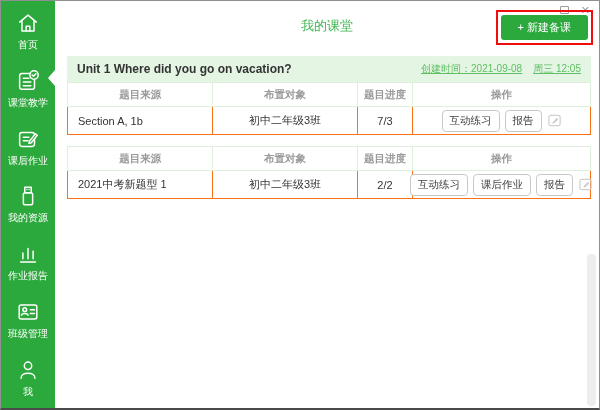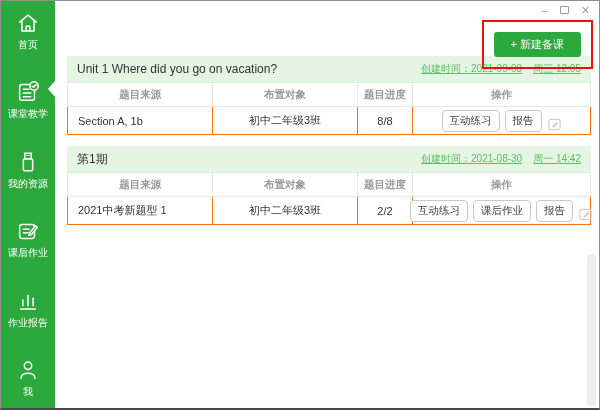--- a/index.html
+++ b/index.html
@@ -45,50 +45,50 @@
   }
   .win-controls {
     position:absolute; top:3px; right:9px;
     display:flex; align-items:center; gap:12px;
     color:#9b9b9b; font-size:11px;
   }
   .ctrl { cursor:pointer; line-height:12px; }
   .ctrl-box { width:9px; height:8px; border:1px solid #9b9b9b; border-radius:1px; display:inline-block; }
 
   .annotation {
-    position:absolute; top:19px; right:6px;
-    border:2px solid #f20d0d; padding:10px; background:transparent;
+    position:absolute; top:9px; right:6px;
+    border:2px solid #f20d0d; padding:3px; background:transparent;
   }
   .new-btn {
     display:block; background:#2ca93c; color:#fff; border:none;
     border-radius:3px; font-size:11px; padding:5px 17px; cursor:pointer;
     font-family:inherit; white-space:nowrap;
   }
 
   
   .card { margin:0 8px 11px 12px; }
   .card-header {
     background:#e4f5e4; height:26px; padding:0 10px;
     display:flex; justify-content:space-between; align-items:center;
   }
-  .card-title { font-size:12px; font-weight:normal; color:#333; }
+  .card-title { font-size:12px; font-weight:bold; color:#333; }
   .card-created { font-size:10px; color:#5fbf63; white-space:nowrap;text-decoration:underline; }
   .card-created .wk { margin-left:11px; }
 
   table.sheet { width:100%; border-collapse:collapse; table-layout:fixed; }
   .sheet th {
     border:1px solid #dcf0dc; height:24px;
     font-weight:700; font-size:10.5px; color:#9a9a9a; text-align:center;
   }
   .sheet td {
     border:1px solid #f97316; height:28px;
     font-size:11px; color:#333; text-align:center;
   }
   .sheet td.src { text-align:left; padding-left:10px; }
-  .cell-actions { display:flex; align-items:flex-end; justify-content:center; gap:5px; }
+  .cell-actions { display:flex; align-items:center; justify-content:center; gap:5px; }
   .act-btn {
     background:#fff; border:1px solid #c9c9c9; border-radius:4px;
     font-size:10.5px; color:#404040; padding:3px 7px; cursor:pointer;
     font-family:inherit; white-space:nowrap;
   }
   .doc-ic { width:15px; height:15px; display:inline-block; }
   .doc-ic svg { width:15px; height:15px; display:block; }
 
   .scrollbar {
     position:absolute; right:3px; top:253px; width:9px; height:152px;
@@ -122,51 +122,62 @@
           <path d="M18.5 7.5 l1.4 1.4 l2.6 -2.8"></path>
         </svg>
       </span>
       <span class="side-label">课堂教学</span>
       <div class="notch"></div>
     </div>
 
     <div class="side-item">
       <span class="icn">
         <svg viewBox="0 0 28 28" fill="none" stroke="#fff" stroke-width="1.6" stroke-linejoin="round" stroke-linecap="round">
+          <rect x="5" y="7" width="16" height="15" rx="2.5"></rect>
+          <path d="M9 12 h6 M9 16 h5"></path>
+          <path d="M15.5 16.5 L22 8.5 L24 10 L17.5 18 L15 18.6 Z" fill="#2ca93c"></path>
+        </svg>
+      </span>
+      <span class="side-label">课后作业</span>
+    </div>
+
+    <div class="side-item">
+      <span class="icn">
+        <svg viewBox="0 0 28 28" fill="none" stroke="#fff" stroke-width="1.6" stroke-linejoin="round" stroke-linecap="round">
           <rect x="10.5" y="4.5" width="7" height="6"></rect>
           <rect x="9" y="10.5" width="10" height="13" rx="2"></rect>
           <path d="M12.8 7 h0.02 M15.2 7 h0.02"></path>
         </svg>
       </span>
       <span class="side-label">我的资源</span>
-    </div>
-
-    <div class="side-item">
-      <span class="icn">
-        <svg viewBox="0 0 28 28" fill="none" stroke="#fff" stroke-width="1.6" stroke-linejoin="round" stroke-linecap="round">
-          <rect x="5" y="7" width="16" height="15" rx="2.5"></rect>
-          <path d="M9 12 h6 M9 16 h5"></path>
-          <path d="M15.5 16.5 L22 8.5 L24 10 L17.5 18 L15 18.6 Z" fill="#2ca93c"></path>
-        </svg>
-      </span>
-      <span class="side-label">课后作业</span>
     </div>
 
     <div class="side-item">
       <span class="icn">
         <svg viewBox="0 0 28 28" fill="none" stroke="#fff" stroke-width="1.6" stroke-linejoin="round" stroke-linecap="round">
           <path d="M8.5 19 V13"></path>
           <path d="M14 19 V8"></path>
           <path d="M19.5 19 V11"></path>
           <path d="M6 22.5 H22"></path>
         </svg>
       </span>
       <span class="side-label">作业报告</span>
     </div>
 
+    <div class="side-item">
+      <span class="icn">
+        <svg viewBox="0 0 28 28" fill="none" stroke="#fff" stroke-width="1.6" stroke-linejoin="round" stroke-linecap="round">
+          <rect x="4.5" y="6.5" width="19" height="15" rx="2"></rect>
+          <circle cx="10.5" cy="11.5" r="2"></circle>
+          <path d="M7 17.5 c0 -2.6 7 -2.6 7 0"></path>
+          <path d="M16.5 11.5 h4.5 M16.5 15.5 h4.5"></path>
+        </svg>
+      </span>
+      <span class="side-label">班级管理</span>
+    </div>
 
     <div class="side-item">
       <span class="icn">
         <svg viewBox="0 0 28 28" fill="none" stroke="#fff" stroke-width="1.6" stroke-linejoin="round" stroke-linecap="round">
           <circle cx="14" cy="9.5" r="4"></circle>
           <path d="M6.5 23 c0 -7.5 15 -7.5 15 0"></path>
         </svg>
       </span>
       <span class="side-label">我</span>
     </div>
@@ -174,20 +185,21 @@
   </aside>
 
   <div class="main">
 
     <div class="titlebar">
       <div class="win-controls">
         <span class="ctrl">–</span>
         <span class="ctrl ctrl-box"></span>
         <span class="ctrl">✕</span>
       </div>
+      <h1 class="page-title">我的课堂</h1>
       <div class="annotation">
         <button class="new-btn">+ 新建备课</button>
       </div>
     </div>
 
     <section class="card">
       <div class="card-header">
         <span class="card-title">Unit 1 Where did you go on vacation?</span>
         <span class="card-created">
           <span>创建时间：2021-09-08</span><span class="wk">周三 12:05</span>
@@ -205,45 +217,39 @@
             <th>题目来源</th>
             <th>布置对象</th>
             <th>题目进度</th>
             <th>操作</th>
           </tr>
         </thead>
         <tbody>
           <tr>
             <td class="src">Section A, 1b</td>
             <td>初中二年级3班</td>
-            <td>8/8</td>
+            <td>7/3</td>
             <td>
               <div class="cell-actions">
                 <button class="act-btn">互动练习</button>
                 <button class="act-btn">报告</button>
                 <span class="doc-ic">
                   <svg viewBox="0 0 16 16" fill="none" stroke="#cfcfcf" stroke-width="1.3" stroke-linejoin="round" stroke-linecap="round">
                     <rect x="2" y="2.5" width="12" height="11" rx="2"></rect>
                     <path d="M10.5 6 L7 9.5 L6.3 10.9 L7.7 10.2 L11.2 6.7 Z"></path>
                   </svg>
                 </span>
               </div>
             </td>
           </tr>
         </tbody>
       </table>
     </section>
 
     <section class="card">
-      <div class="card-header">
-        <span class="card-title">第1期</span>
-        <span class="card-created">
-          <span>创建时间：2021-08-30</span><span class="wk">周一 14:42</span>
-        </span>
-      </div>
       <table class="sheet">
         <colgroup>
             <col style="width:27.8%">
             <col style="width:27.6%">
             <col style="width:10.6%">
             <col style="width:34%">
           </colgroup>
         <thead>
           <tr>
             <th>题目来源</th>

